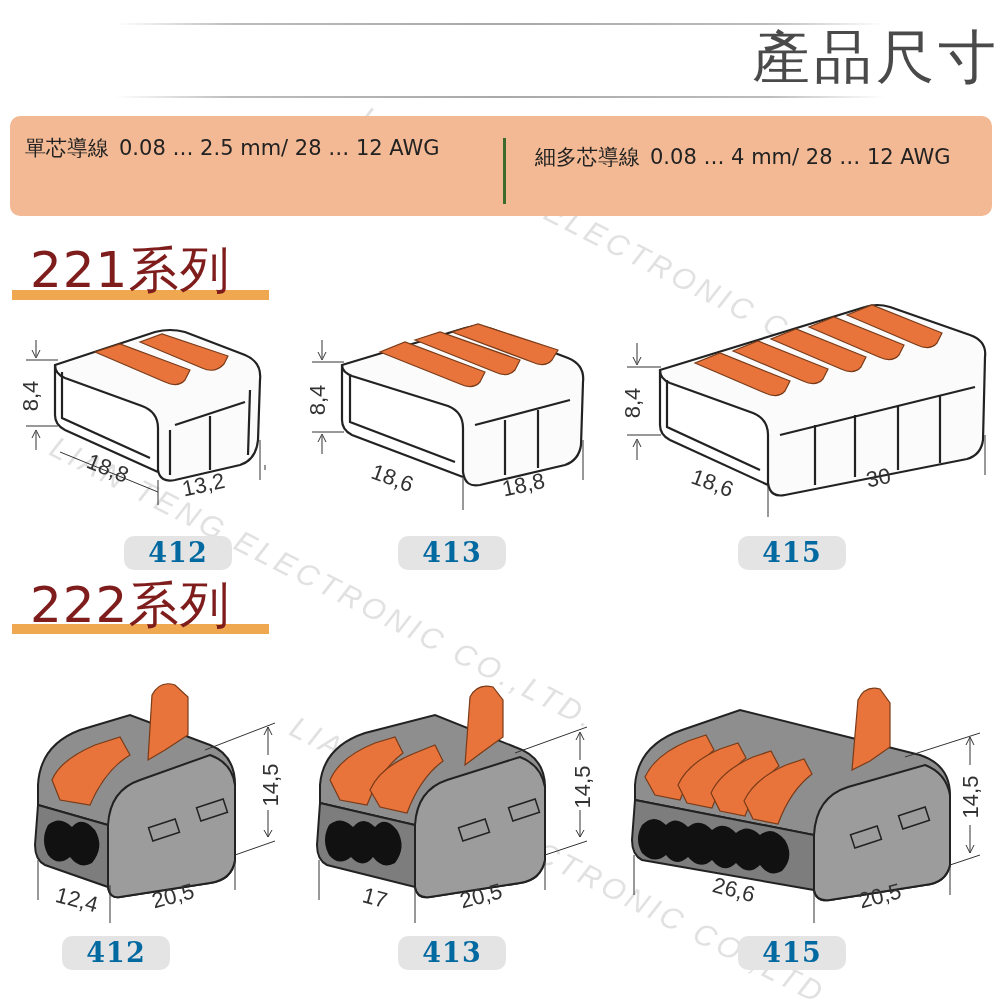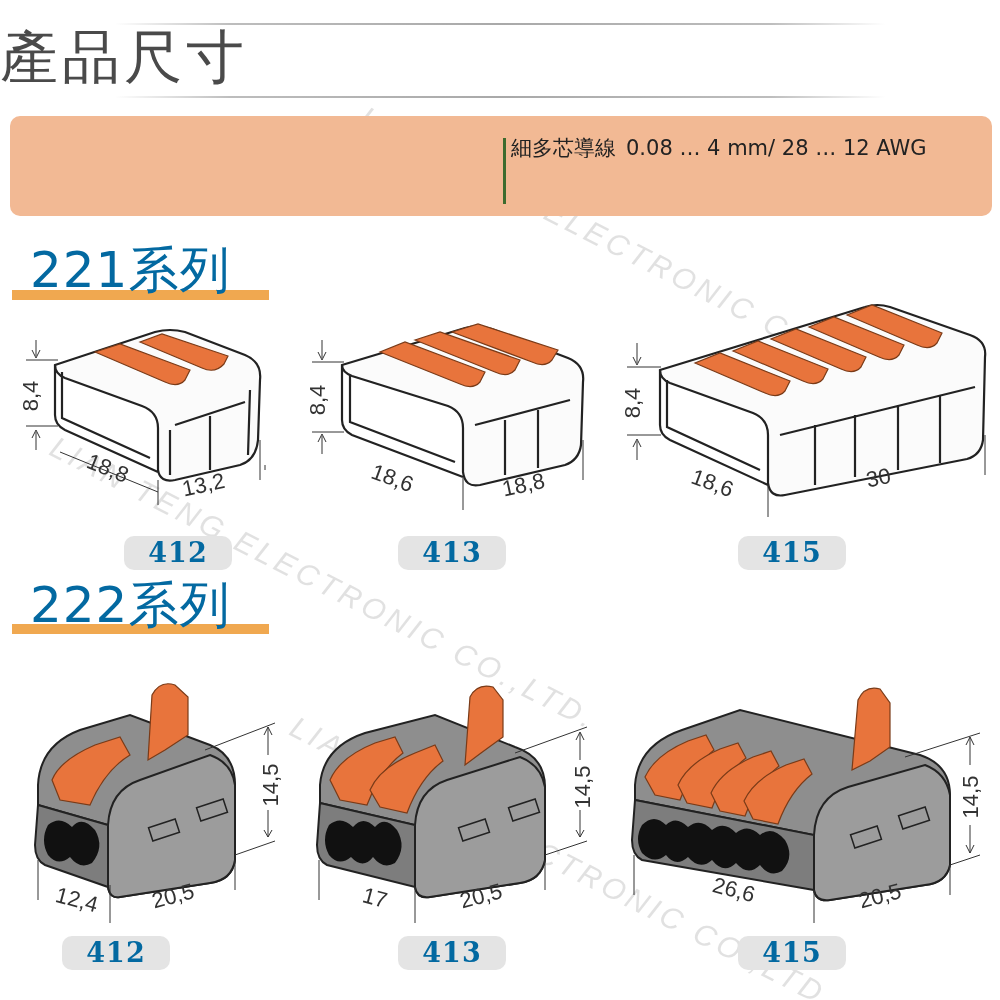--- a/index.html
+++ b/index.html
@@ -3,34 +3,34 @@
   <meta charset="utf-8">
   <style>
     html, body { margin: 0; padding: 0; background: #ffffff; }
     body { width: 1000px; height: 1000px; position: relative; overflow: hidden;
            font-family: "DejaVu Sans", "Liberation Sans", sans-serif; color: #333; }
     .abs { position: absolute; }
 
     
     .hdr-rule { position: absolute; left: 115px; width: 770px; height: 2px;
       background: linear-gradient(to right, rgba(200,200,200,0) 0%, #bdbdbd 15%, #a9a9a9 50%, #bdbdbd 85%, rgba(200,200,200,0) 100%); }
-    .page-title { position: absolute; left: 0; width: 1000px; top: 22px; text-align: left;
+    .page-title { position: absolute; left: 0; width: 1000px; top: 22px; text-align: right;
       font-size: 58px; line-height: 70px; color: #4a4a4a; letter-spacing: 4px; font-weight: 300; }
 
     
     .spec-box { position: absolute; left: 10px; top: 116px; width: 982px; height: 100px;
       background: #f2b994; border-radius: 10px; }
     .spec-col { position: absolute; top: 16px; font-size: 21px; line-height: 33px; color: #222; white-space: nowrap; }
     .spec-col.left { left: 15px; }
-    .spec-col.right { left: 501px; }
+    .spec-col.right { left: 525px; margin-top: 9px; }
     .spec-divider { position: absolute; left: 493px; top: 22px; width: 3px; height: 66px; background: #3d6b2e; }
     .spec-row .lbl { margin-right: 10px; }
 
     
-    .series { position: absolute; left: 30px; font-size: 50px; line-height: 56px; color: #0369a1; letter-spacing: 1px; }
+    .series { position: absolute; left: 30px; font-size: 50px; line-height: 56px; color: #7f1d1d; letter-spacing: 1px; }
     .series-bar { position: absolute; left: 12px; width: 257px; height: 10px; background: #f0a850; }
 
     
     .badge { position: absolute; width: 108px; height: 34px; border-radius: 10px;
       background: #e4e4e4; text-align: center; font-family: "DejaVu Serif", "Liberation Serif", serif;
       font-size: 27px; line-height: 34px; color: #0369a1; font-weight: bold; letter-spacing: 1px; }
 
     
     .wm { position: absolute; font-family: "Liberation Sans", sans-serif; font-style: italic;
       color: rgba(170,170,170,0.35); font-size: 30px; letter-spacing: 4px; white-space: nowrap;
@@ -44,20 +44,23 @@
 <div class="wm" style="left:370px; top:100px; transform: rotate(27deg);">LIAN TENG ELECTRONIC CO.,LTD.</div>
 <div class="wm" style="left:60px; top:430px; transform: rotate(27deg);">LIAN TENG ELECTRONIC CO.,LTD.</div>
 <div class="wm" style="left:300px; top:710px; transform: rotate(27deg);">LIAN TENG ELECTRONIC CO.,LTD.</div>
 
 <div class="hdr-rule" style="top:23px;"></div>
 <div class="page-title">產品尺寸</div>
 <div class="hdr-rule" style="top:96px;"></div>
 
 <div class="spec-box">
   <div class="spec-col left">
+    <div class="spec-row">
+      <span class="lbl">單芯導線</span><span>0.08 … 2.5 mm/ 28 … 12 AWG</span>
+    </div>
   </div>
   <div class="spec-divider"></div>
   <div class="spec-col right">
     <div class="spec-row">
       <span class="lbl">細多芯導線</span><span>0.08 … 4 mm/ 28 … 12 AWG</span>
     </div>
   </div>
 </div>
 
 <div class="series-bar" style="top:290px;"></div>

